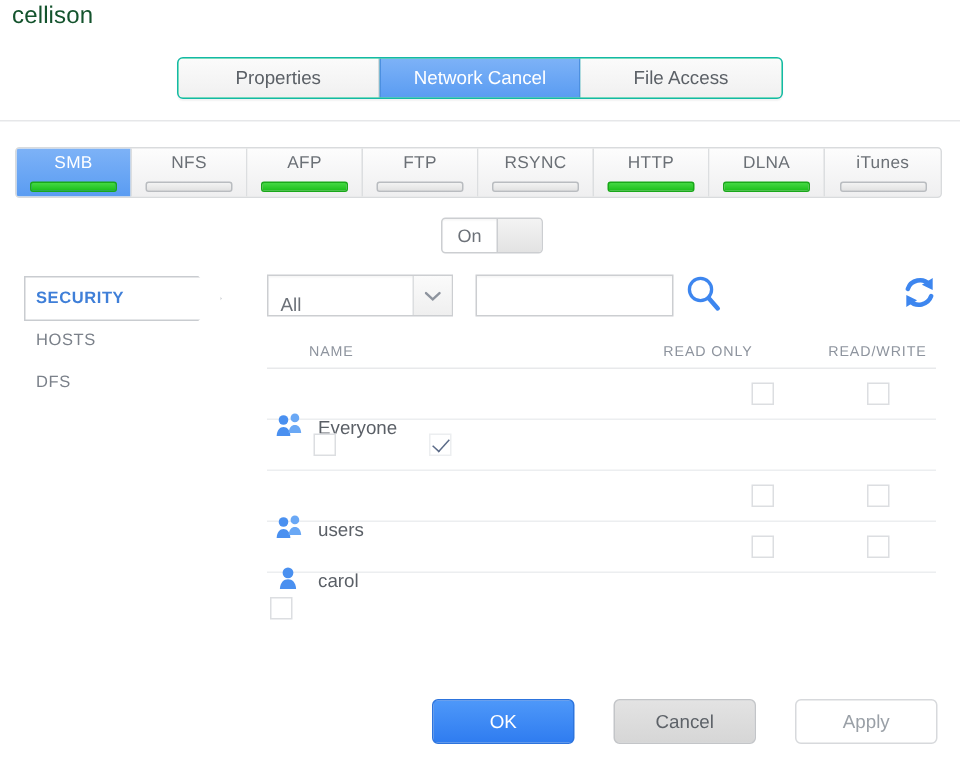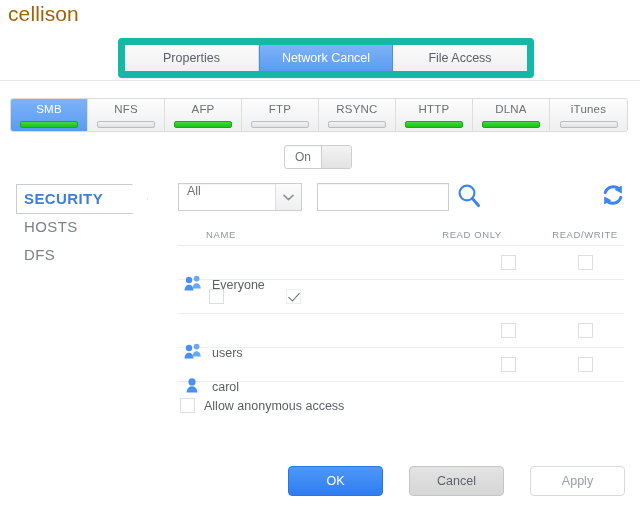--- a/index.html
+++ b/index.html
@@ -13,32 +13,32 @@
     color: #555a60;
     overflow: hidden;
     position: relative;
   }
 
   
   .share-title {
     position: absolute;
     left: 8px;
     top: 2px;
-    font-size: 21px;
-    color: #a16207;
+    font-size: 16px;
+    color: #14532d;
     letter-spacing: .1px;
   }
 
   
   .seg-wrap {
     position: absolute;
     left: 118px;
     top: 38px;
     display: flex;
-    border: 7px solid #14b8a6;
+    border: 1px solid #14b8a6;
     border-radius: 4px;
     overflow: hidden;
     background: #86efac;
     box-shadow: 0 1px 1px rgba(0,0,0,.05);
   }
   .seg-tab {
     height: 26px;
     line-height: 26px;
     padding: 0 18px;
     font-size: 12.5px;
@@ -108,21 +108,21 @@
     background: linear-gradient(#f3f3f3, #e2e2e2);
   }
   .proto-bar.on {
     background: linear-gradient(#44d843, #1cc01b);
     border: 1px solid #19a819;
   }
 
   
   .toggle {
     position: absolute;
-    left: 284px;
+    left: 294px;
     top: 145px;
     width: 68px;
     height: 24px;
     border: 1px solid #ccced1;
     border-radius: 3px;
     background: #ffffff;
     display: flex;
     align-items: center;
     overflow: hidden;
     box-shadow: inset 0 1px 1px rgba(0,0,0,.04);
@@ -143,21 +143,21 @@
   
   .sidebar {
     position: absolute;
     left: 16px;
     top: 184px;
     width: 152px;
   }
   .side-item {
     height: 24px;
     line-height: 30px;
-    font-size: 15px;
+    font-size: 11px;
     color: #7b818a;
     letter-spacing: .4px;
     padding-left: 8px;
     margin-bottom: 4px;
     position: relative;
     cursor: default;
   }
   .side-item.active {
     color: #3f7fd8;
     font-weight: bold;
@@ -177,21 +177,21 @@
   
   .select-box {
     position: absolute;
     left: 178px;
     top: 183px;
     width: 124px;
     height: 28px;
     border: 1px solid #ccced1;
     background: #ffffff;
     display: flex;
-    align-items: flex-start;
+    align-items: flex-end;
     box-shadow: inset 0 1px 1px rgba(0,0,0,.04);
   }
   .select-value {
     flex: 1;
     padding-left: 8px;
     font-size: 12.5px;
     color: #6c7178;
   }
   .select-arrow {
     width: 26px;
@@ -508,20 +508,19 @@
       <span class="cbox"></span>
     </span>
     <span class="td-rw">
       <span class="cbox"></span>
     </span>
   </div>
 </div>
 
 <div class="anon-row">
   <span class="cbox"></span>
-  <span class="anon-label">Allow anonymous access</span>
 </div>
 
 <div class="footer">
   <button class="btn btn-ok">OK</button>
   <button class="btn btn-cancel">Cancel</button>
   <button class="btn btn-apply">Apply</button>
 </div>
 
 </body></html>

